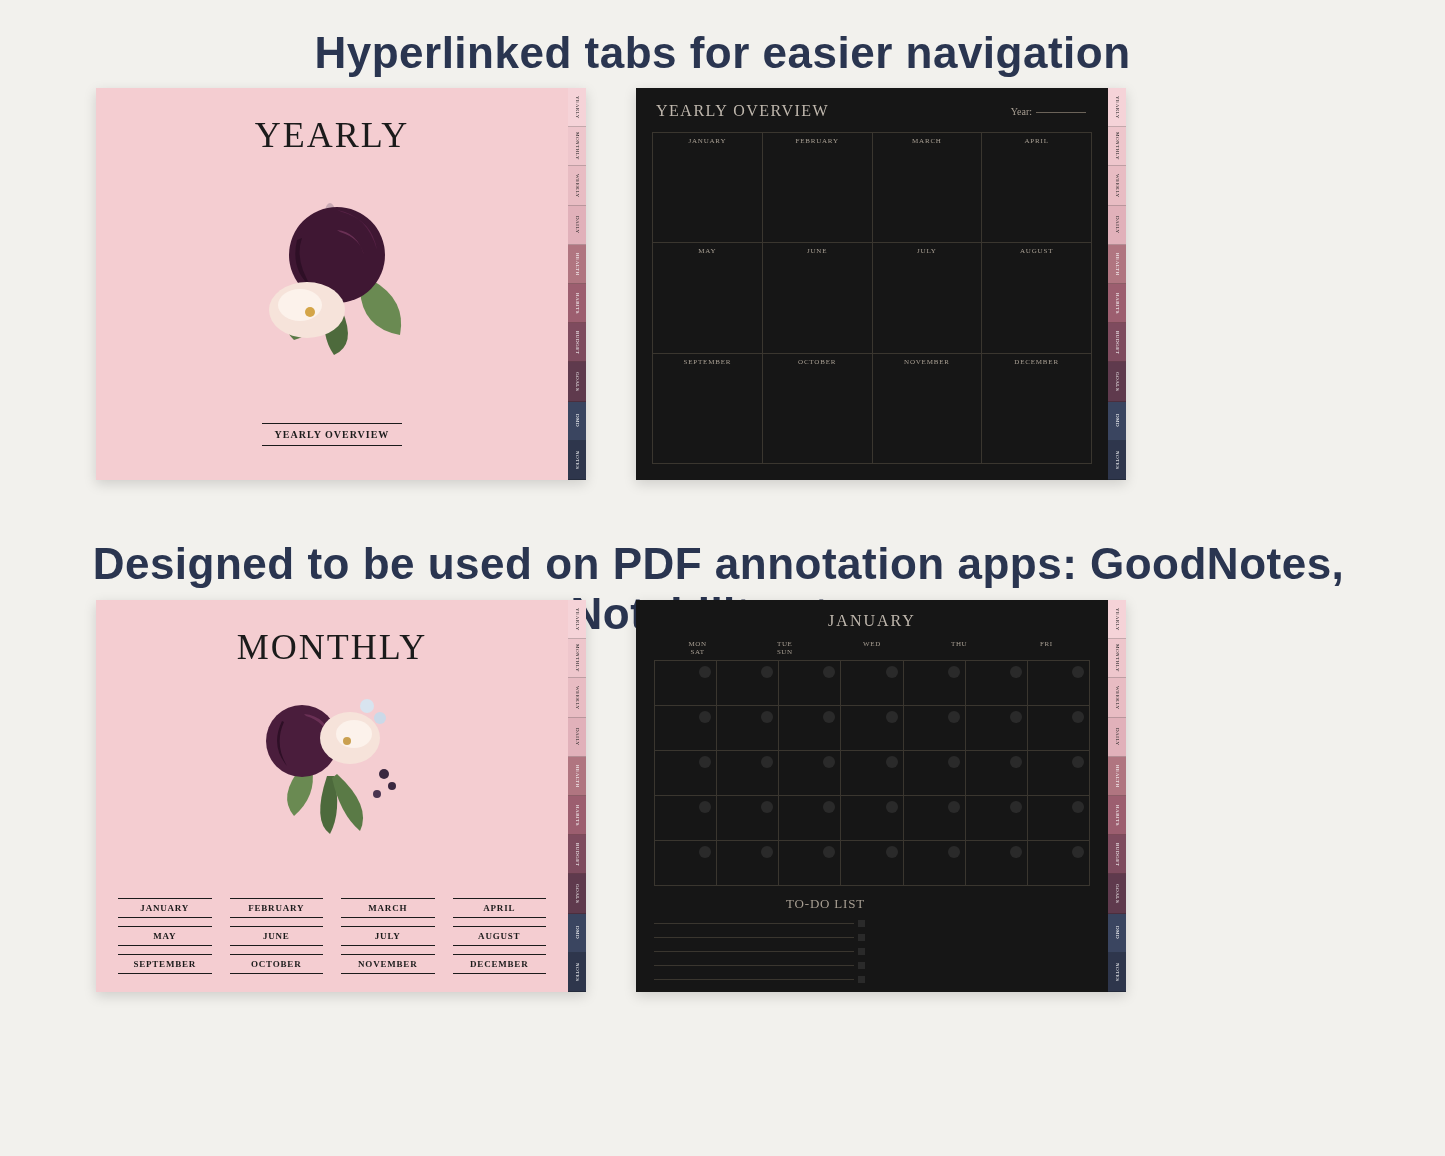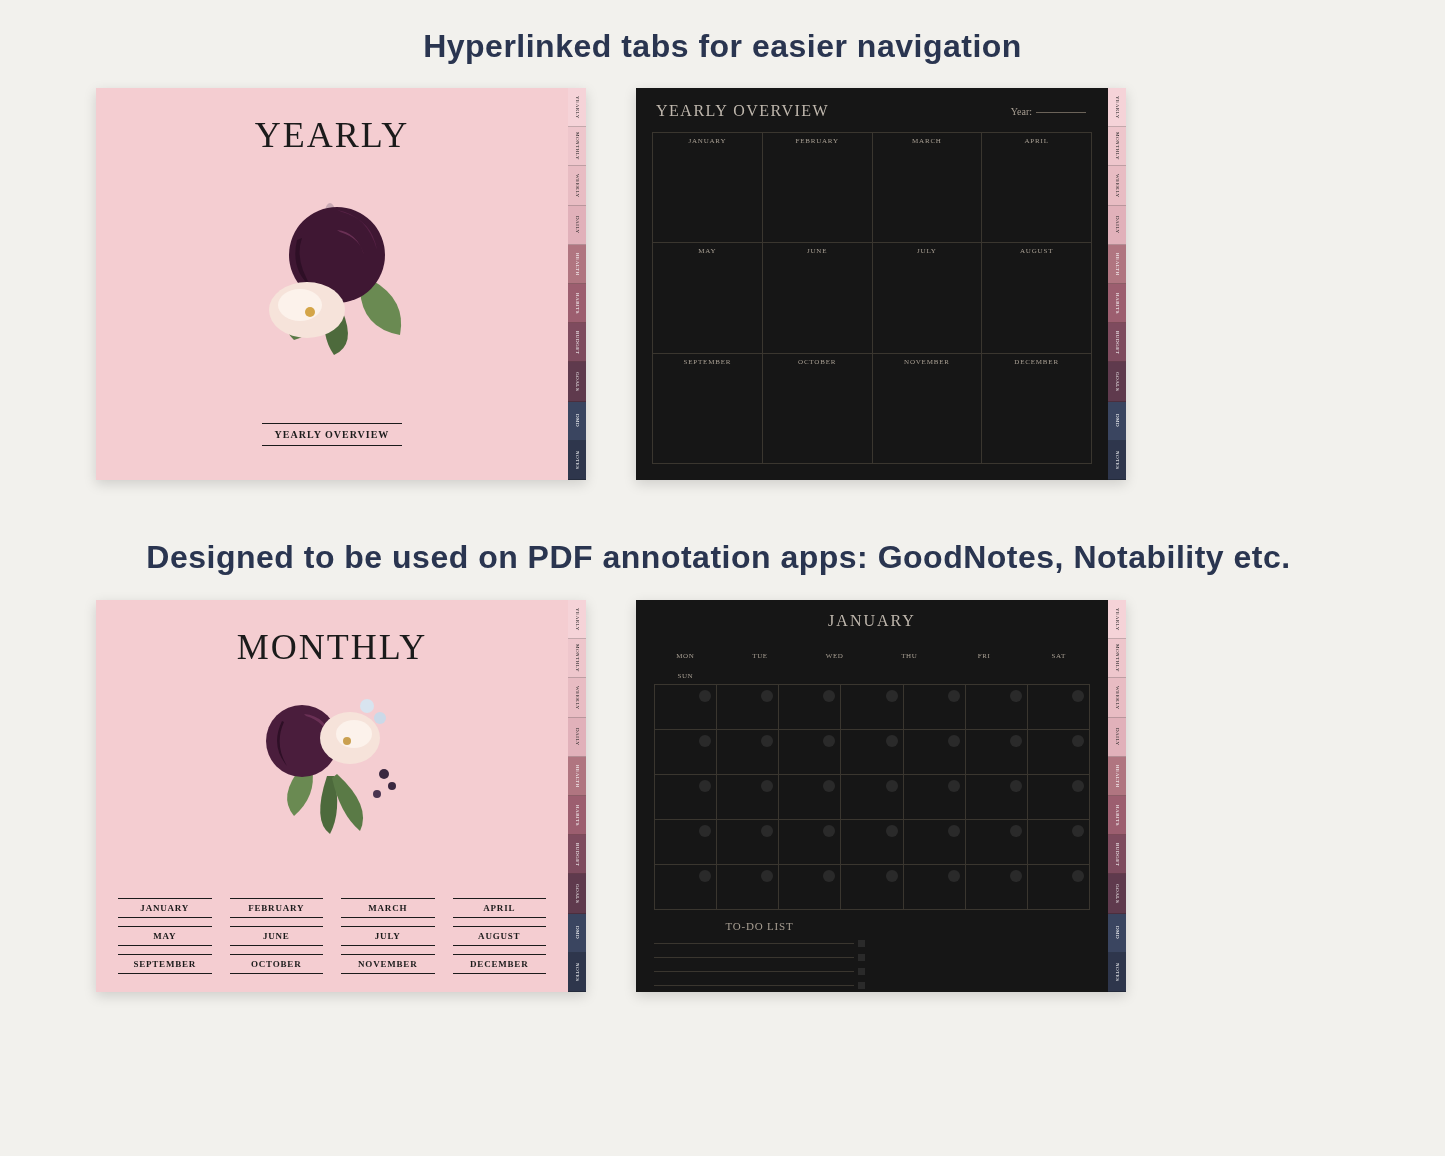--- a/index.html
+++ b/index.html
@@ -8,21 +8,21 @@
     font-family: Georgia, 'Times New Roman', serif;
     width: 1445px;
     height: 1156px;
     position: relative;
   }
   .heading {
     font-family: -apple-system, BlinkMacSystemFont, 'Segoe UI', sans-serif;
     font-weight: 600;
     color: #2a3550;
     text-align: center;
-    font-size: 32px;
+    font-size: 44px;
     letter-spacing: 0.5px;
   }
   .heading-1 { position: absolute; top: 28px; left: 0; right: 0; }
   .heading-2 { position: absolute; top: 539px; left: 0; right: 8px; }
 
   .card {
     position: absolute;
     width: 490px;
     height: 392px;
     box-shadow: 0 4px 12px rgba(0,0,0,0.15);
@@ -176,23 +176,22 @@
   .cal-title {
     font-family: Georgia, serif;
     color: #bfb7ad;
     font-size: 16px;
     letter-spacing: 2px;
     text-align: center;
     margin-top: 12px;
   }
   .dow-row {
     display: grid;
-    grid-template-columns: repeat(6, 1fr);
-    margin: 22px 18px 0 18px;
-    gap: 12px;
+    grid-template-columns: repeat(5, 1fr);
+    margin: 10px 18px 0 18px;
   }
   .dow {
     text-align: center;
     color: #a89f93;
     font-size: 7px;
     letter-spacing: 0.6px;
   }
   .cal-grid {
     margin: 4px 18px 0 18px;
     display: grid;
@@ -215,23 +214,23 @@
     border-radius: 50%;
     background: #2a2a2a;
   }
   .bottom-sections {
     margin: 10px 18px 0 18px;
     display: grid;
     grid-template-columns: 1fr 1fr;
     gap: 14px;
   }
   .sect-title {
-    text-align: center;
+    text-align: right;
     color: #a89f93;
-    font-size: 11px;
+    font-size: 13px;
     letter-spacing: 0.8px;
     margin-bottom: 8px;
   }
   .todo-lines, .imp-lines { display: flex; flex-direction: column; gap: 7px; }
   .todo-line { display: flex; align-items: center; gap: 4px; }
   .checkbox { width: 7px; height: 7px; background: #2a2a2a; flex-shrink: 0; }
   .line { flex: 1; border-bottom: 1px solid #3a362f; }
   .checkbox-right { margin-left: auto; }
 </style>
 </head>

